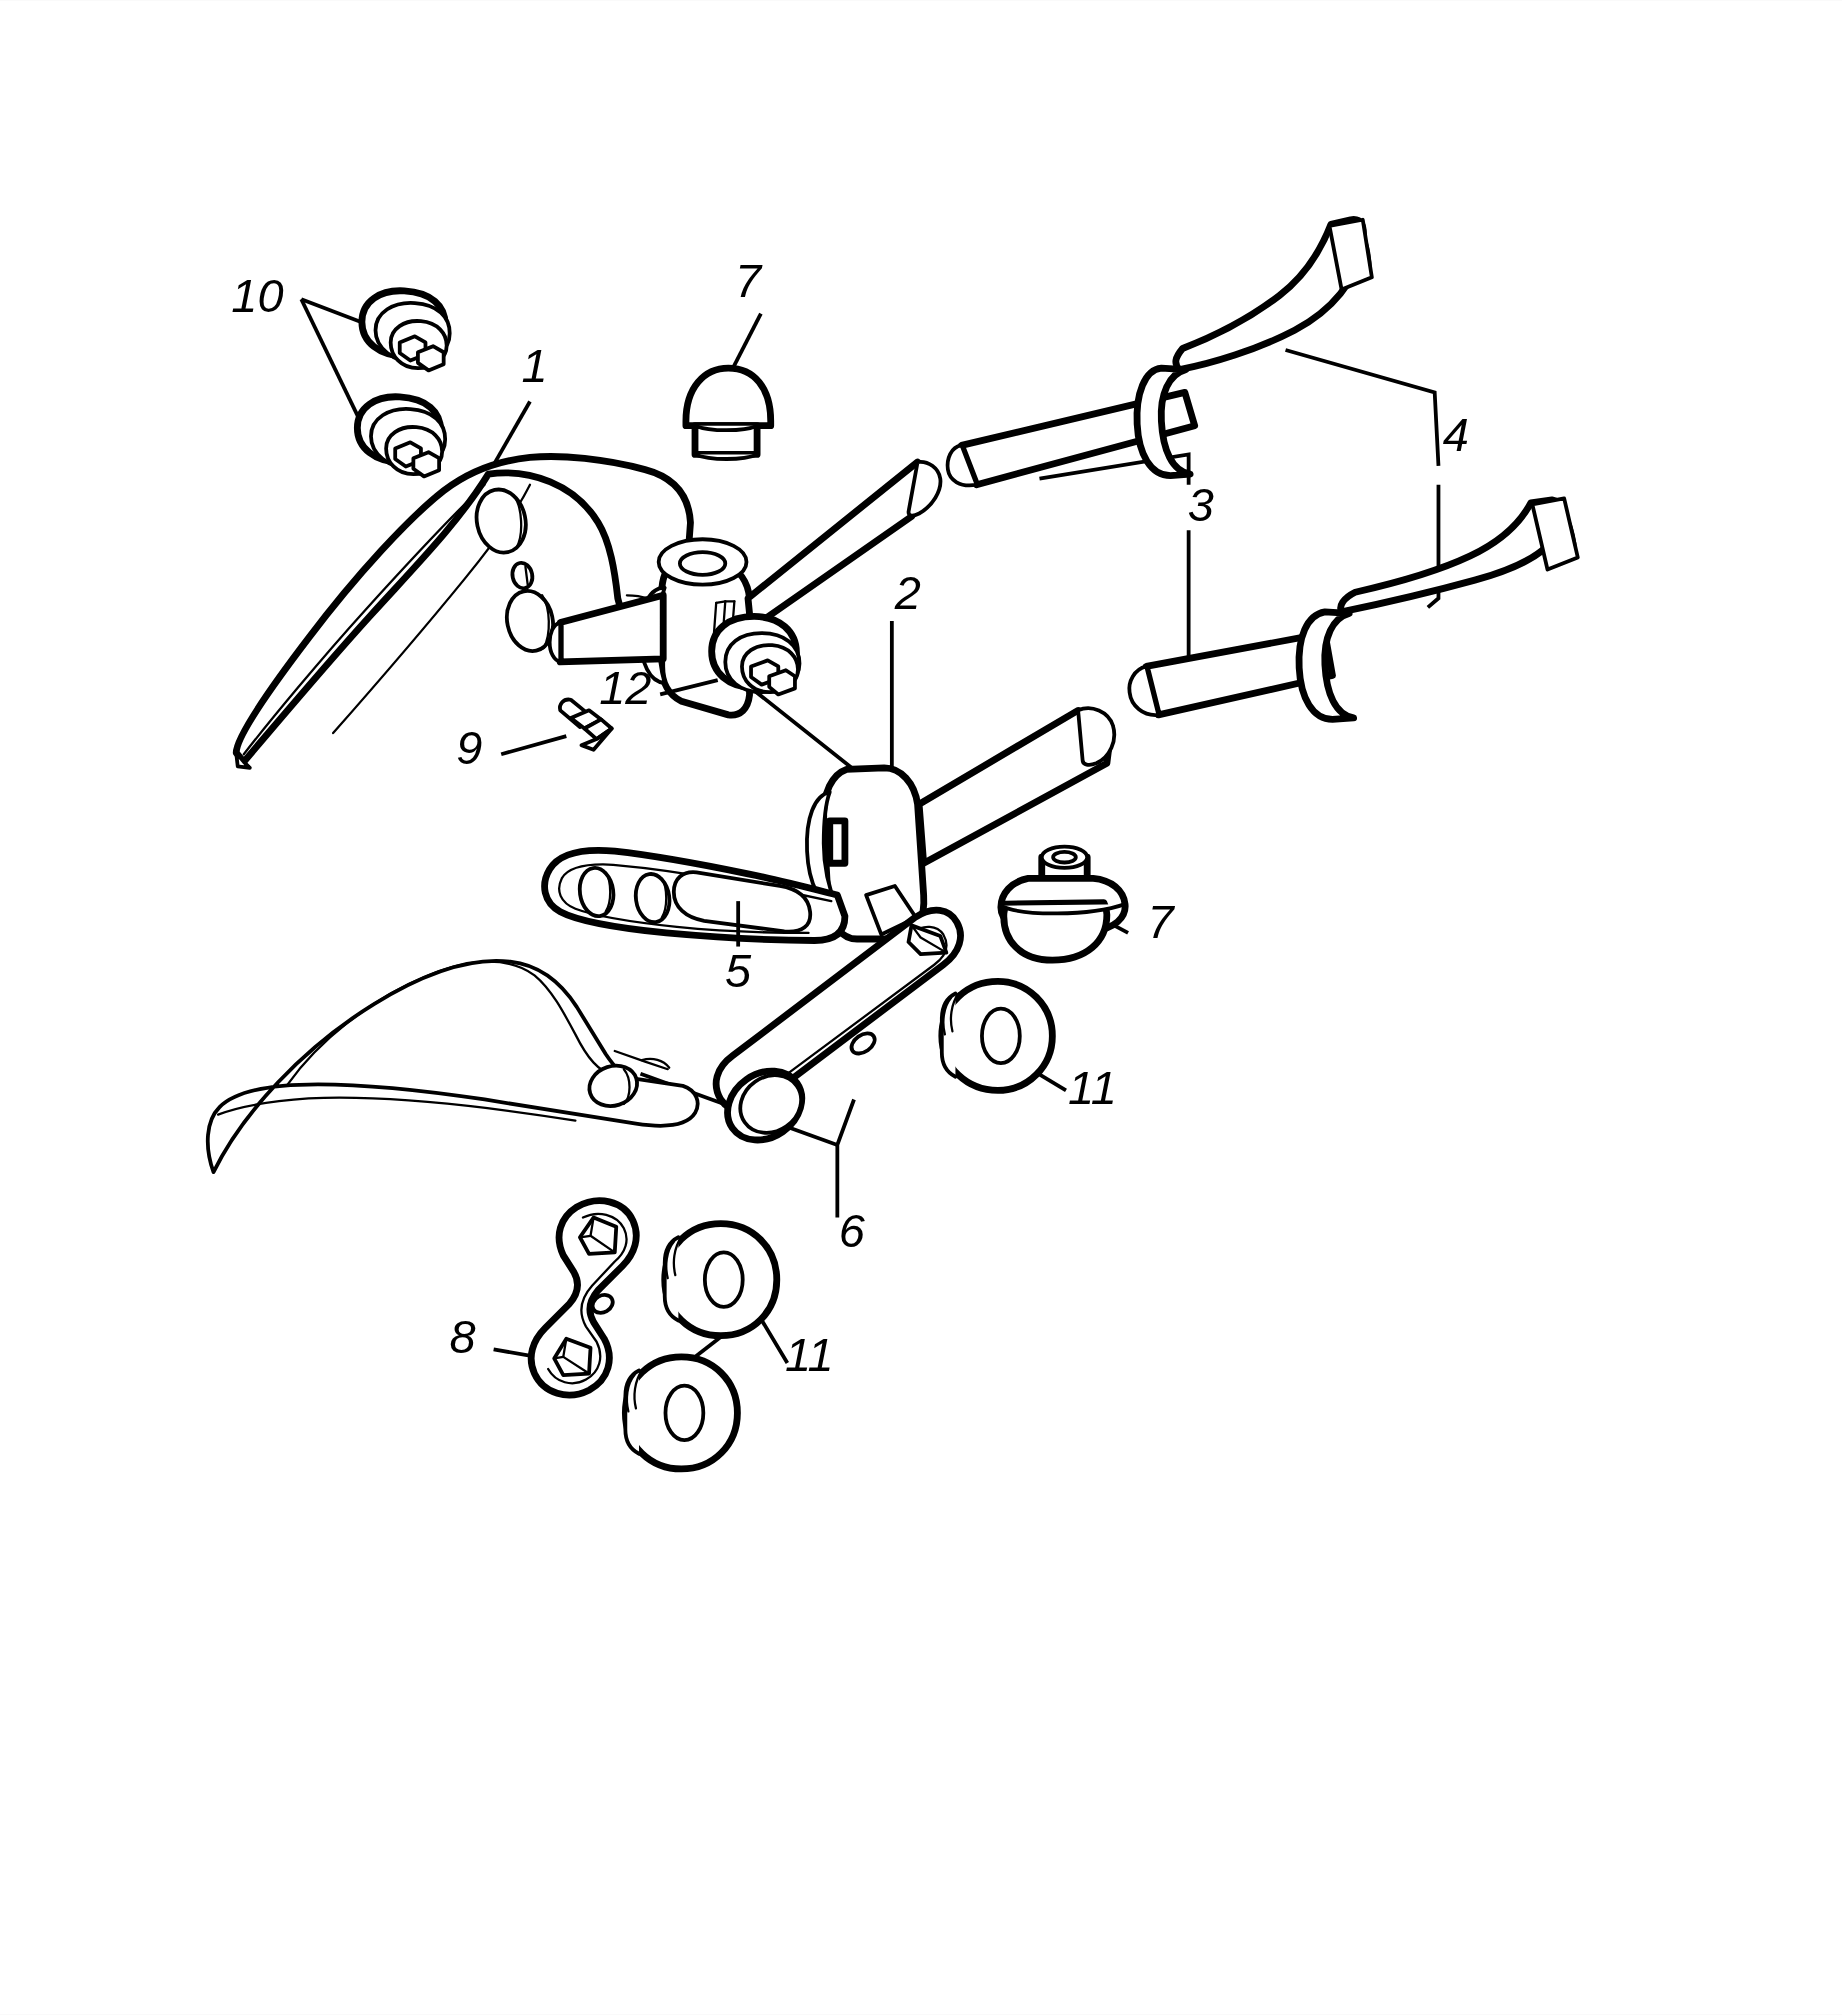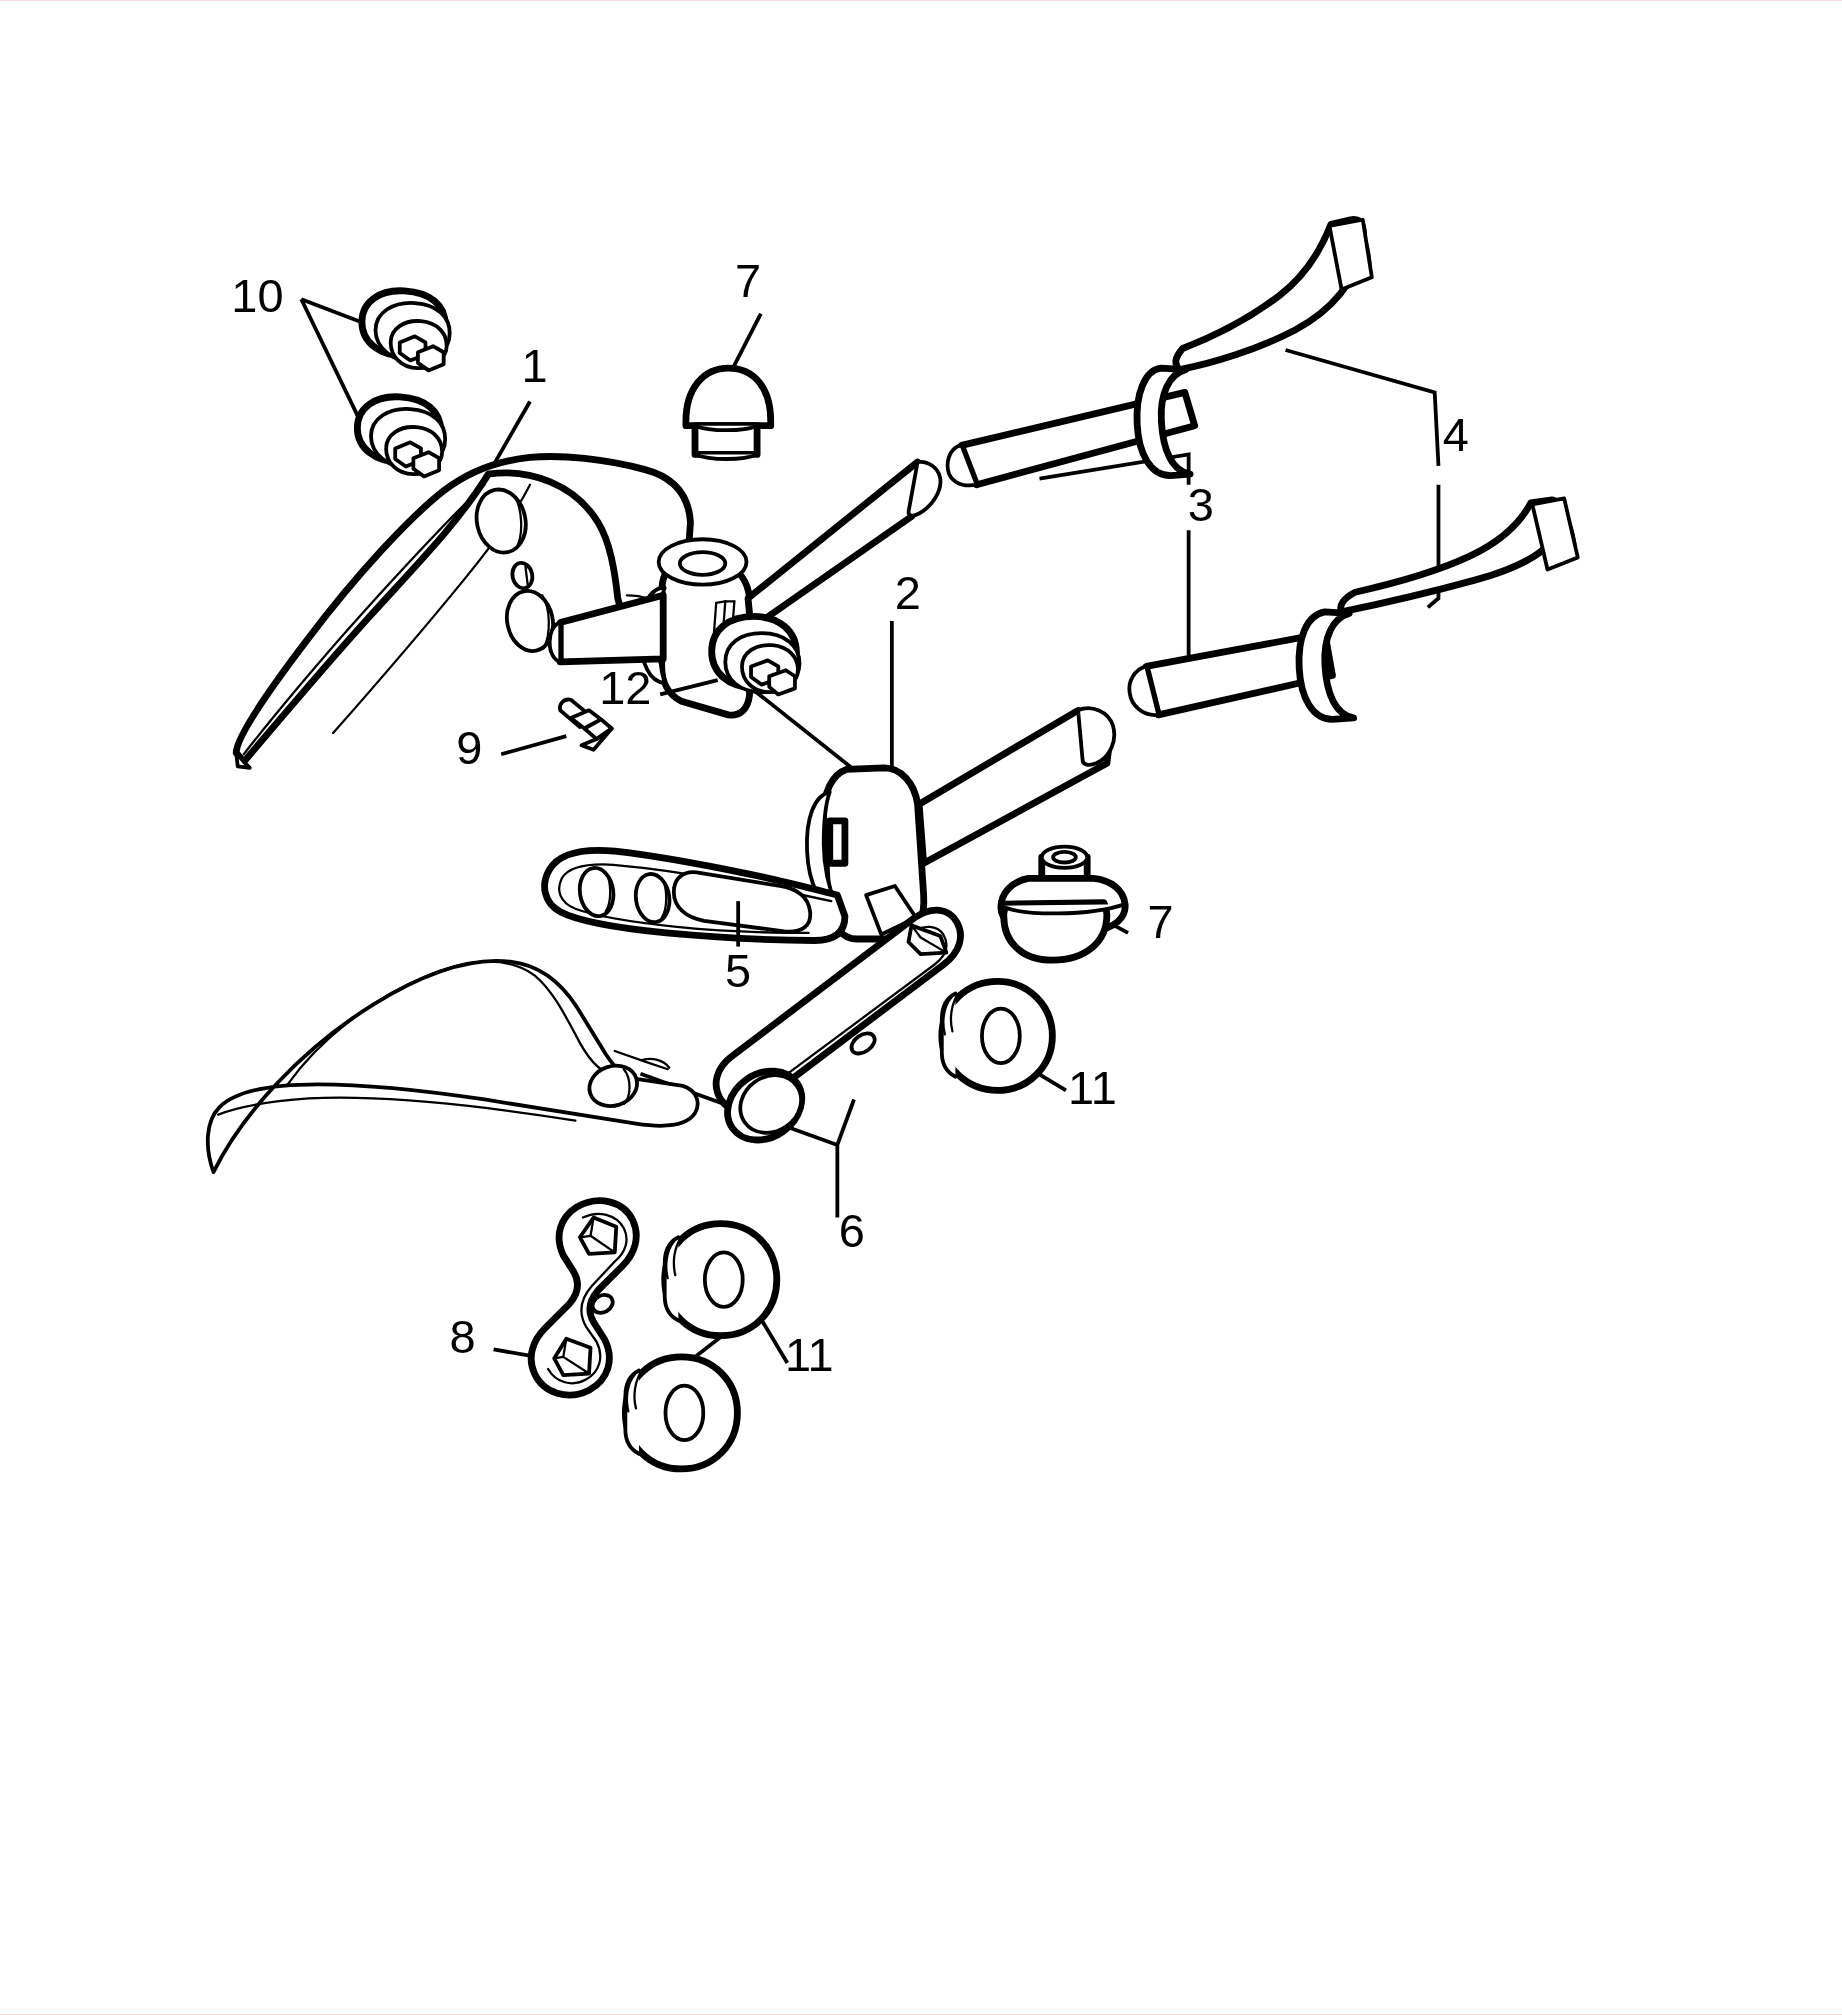--- a/index.html
+++ b/index.html
@@ -10,21 +10,22 @@
   body {
     width: 1842px;
     height: 2015px;
     font-family: "Liberation Sans", sans-serif;
     overflow: hidden;
   }
   #diagram-root {
     position: relative;
     width: 1842px;
     height: 2015px;
-    background: #ef4444;
+    background: #e5e5e5;
+    font-style: italic;
   }
   svg#parts-svg {
     display: block;
     width: 1842px;
     height: 2015px;
   }
   .outline {
     fill: #ffffff;
     stroke: #000000;
     stroke-width: 5;

